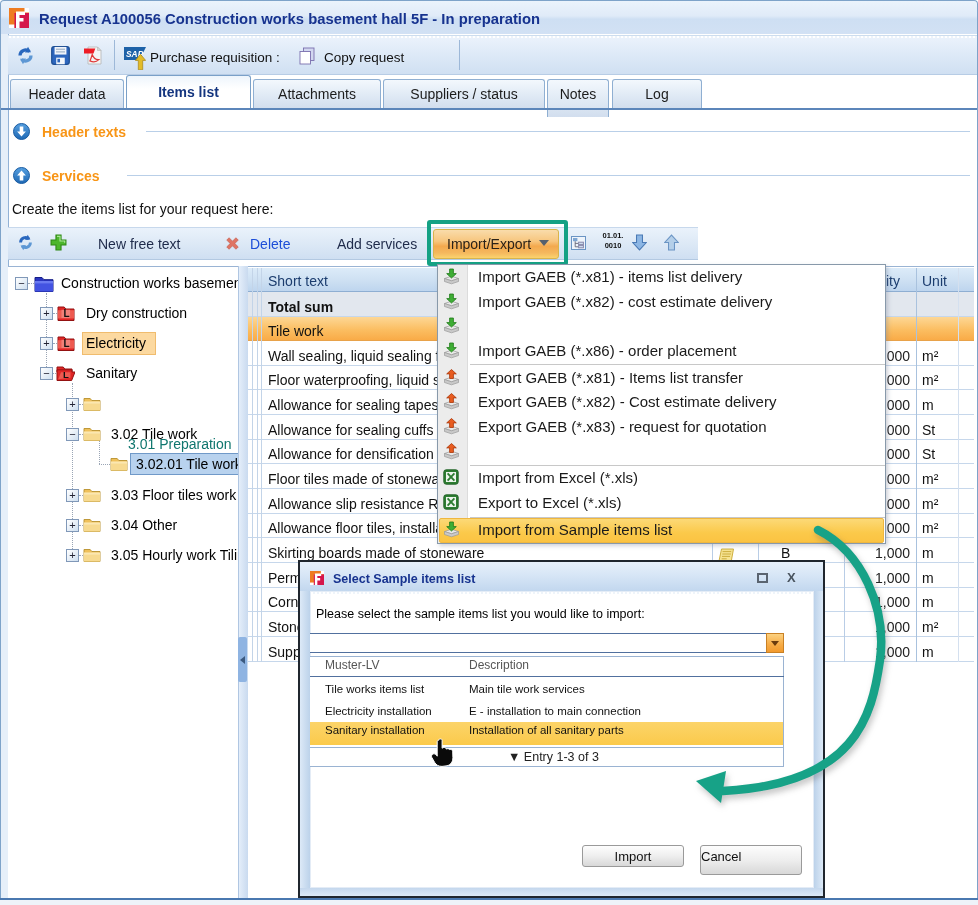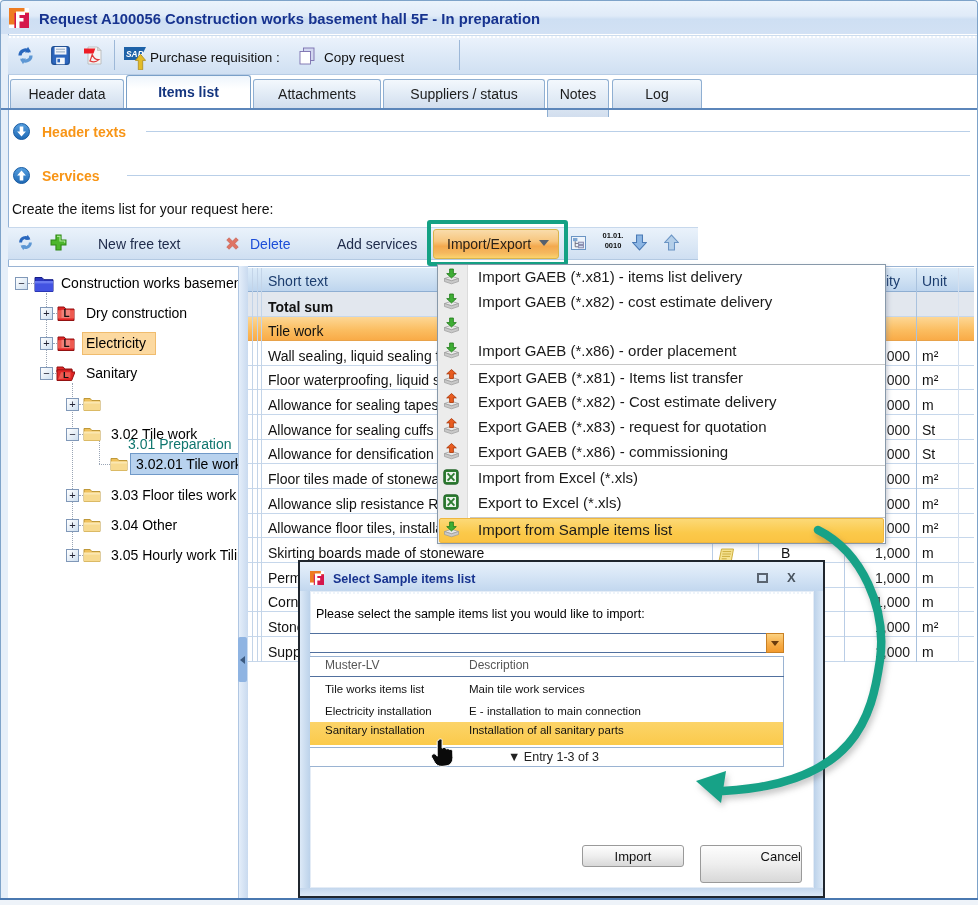--- a/index.html
+++ b/index.html
@@ -345,21 +345,20 @@
       <path d="M1.5 10.5l7-2.3 7 2.3-7 2.3z" fill="#e8e8e8" stroke="#9a9a9a" stroke-width="0.7"></path>
       <path d="M1.5 10.5v3l7 2.3 7-2.3v-3l-7 2.3z" fill="#c9c9c9" stroke="#9a9a9a" stroke-width="0.7"></path>
       <path d="M6.6 9.5V4.9H3.7L8.5 .5l4.8 4.4h-2.9v4.6z" fill="#e85c20" stroke="#a83508" stroke-width="0.8"></path>
     </svg>
 <div class="txt" style="left:40px;top:153.0px;color:#1a1a1a;">Export GAEB (*.x83) - request for quotation</div>
 <svg class="abs" style="left:5px;top:177.7px;" width="17" height="17" viewBox="0 0 17 17">
       <path d="M1.5 10.5l7-2.3 7 2.3-7 2.3z" fill="#e8e8e8" stroke="#9a9a9a" stroke-width="0.7"></path>
       <path d="M1.5 10.5v3l7 2.3 7-2.3v-3l-7 2.3z" fill="#c9c9c9" stroke="#9a9a9a" stroke-width="0.7"></path>
       <path d="M6.6 9.5V4.9H3.7L8.5 .5l4.8 4.4h-2.9v4.6z" fill="#e85c20" stroke="#a83508" stroke-width="0.8"></path>
     </svg>
-<div class="txt" style="left:40px;top:177.7px;color:#1a1a1a;">Export GAEB (*.x86) - commissioning</div>
 <div class="abs" style="left:32px;top:200.1px;width:415px;height:1px;background:#c8c8c8;"></div>
 <svg class="abs" style="left:5px;top:204.4px;" width="16" height="16" viewBox="0 0 16 16">
       <rect x="0.8" y="0.8" width="14.4" height="14.4" rx="2.4" fill="#2e7d32" stroke="#1b5e20" stroke-width="0.9"></rect>
       <rect x="3" y="3" width="10" height="10" fill="#eef5ee"></rect>
       <path d="M4.6 4.4l6.8 7.2M11.4 4.4l-6.8 7.2" stroke="#2e7d32" stroke-width="1.9"></path>
     </svg>
 <div class="txt" style="left:40px;top:204.4px;color:#1a1a1a;">Import from Excel (*.xls)</div>
 <svg class="abs" style="left:5px;top:229.1px;" width="16" height="16" viewBox="0 0 16 16">
       <rect x="0.8" y="0.8" width="14.4" height="14.4" rx="2.4" fill="#2e7d32" stroke="#1b5e20" stroke-width="0.9"></rect>
       <rect x="3" y="3" width="10" height="10" fill="#eef5ee"></rect>
@@ -402,21 +401,21 @@
 <div class="txt" style="left:27px;top:123px;font-size:11.5px;color:#111;">Tile works items list</div>
 <div class="txt" style="left:171px;top:123px;font-size:11.5px;color:#111;">Main tile work services</div>
 <div class="txt" style="left:27px;top:145px;font-size:11.5px;color:#111;">Electricity installation</div>
 <div class="txt" style="left:171px;top:145px;font-size:11.5px;color:#111;">E - installation to main connection</div>
 <div class="abs" style="left:12px;top:162px;width:473px;height:23px;background:linear-gradient(180deg,#fcd469 0%,#fbca4b 100%);"></div>
 <div class="txt" style="left:27px;top:164px;font-size:11.5px;color:#111;">Sanitary installation</div>
 <div class="txt" style="left:171px;top:164px;font-size:11.5px;color:#111;">Installation of all sanitary parts</div>
 <div class="abs" style="left:11px;top:187px;width:475px;height:1px;background:#9ab3d2;"></div>
 <div class="txt" style="left:210px;top:190px;font-size:12.5px;color:#222;">▼ Entry 1-3 of 3</div>
 <div class="abs" style="left:284px;top:285px;width:102px;height:22px;background:linear-gradient(180deg,#fdfdfd 0%,#eeeeee 50%,#d8d8d8 100%);border:1px solid #9a9a9a;border-radius:3px;text-align:center;line-height:21px;font-size:13px;color:#111;">Import</div>
-<div class="abs" style="left:402px;top:285px;width:102px;height:38px;background:linear-gradient(180deg,#fdfdfd 0%,#eeeeee 50%,#d8d8d8 100%);border:1px solid #9a9a9a;border-radius:3px;text-align:right;line-height:21px;font-size:13px;color:#111;">Cancel</div>
+<div class="abs" style="left:402px;top:285px;width:102px;height:30px;background:linear-gradient(180deg,#fdfdfd 0%,#eeeeee 50%,#d8d8d8 100%);border:1px solid #9a9a9a;border-radius:3px;text-align:left;line-height:21px;font-size:13px;color:#111;">Cancel</div>
 <div class="abs" style="left:2px;top:31px;width:10px;height:305px;background:linear-gradient(90deg,#dce9f7,#bcd2ea);"></div>
 <div class="abs" style="left:516px;top:31px;width:9px;height:305px;background:linear-gradient(90deg,#bcd2ea,#dce9f7);"></div>
 <div class="abs" style="left:2px;top:328px;width:523px;height:8px;background:linear-gradient(180deg,#c4d7ed,#dce9f7);"></div>
 </div>
 
 <svg class="abs" style="left:0;top:0;z-index:9;pointer-events:none;" width="978" height="905" viewBox="0 0 978 905">
   <g style="filter:drop-shadow(2px 4px 3px rgba(90,90,90,0.35));">
   <path d="M 818 530 C 862 552 887 608 880 660 C 872 716 856 784 723 791" fill="none" stroke="#17a287" stroke-width="8.5" stroke-linecap="round"></path>
   <path d="M 696 781 L 726 771 L 721 803 Z" fill="#17a287"></path>
   </g>

